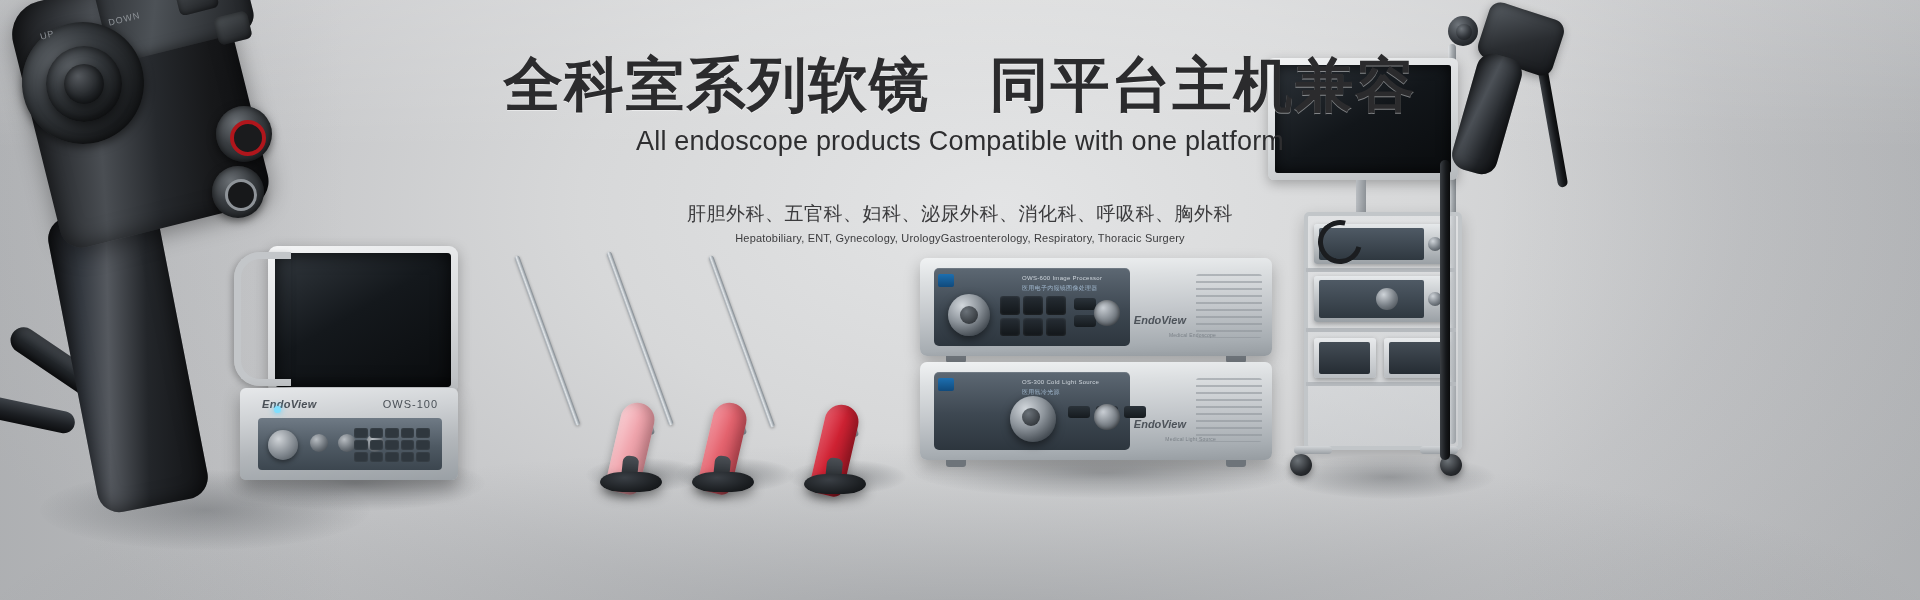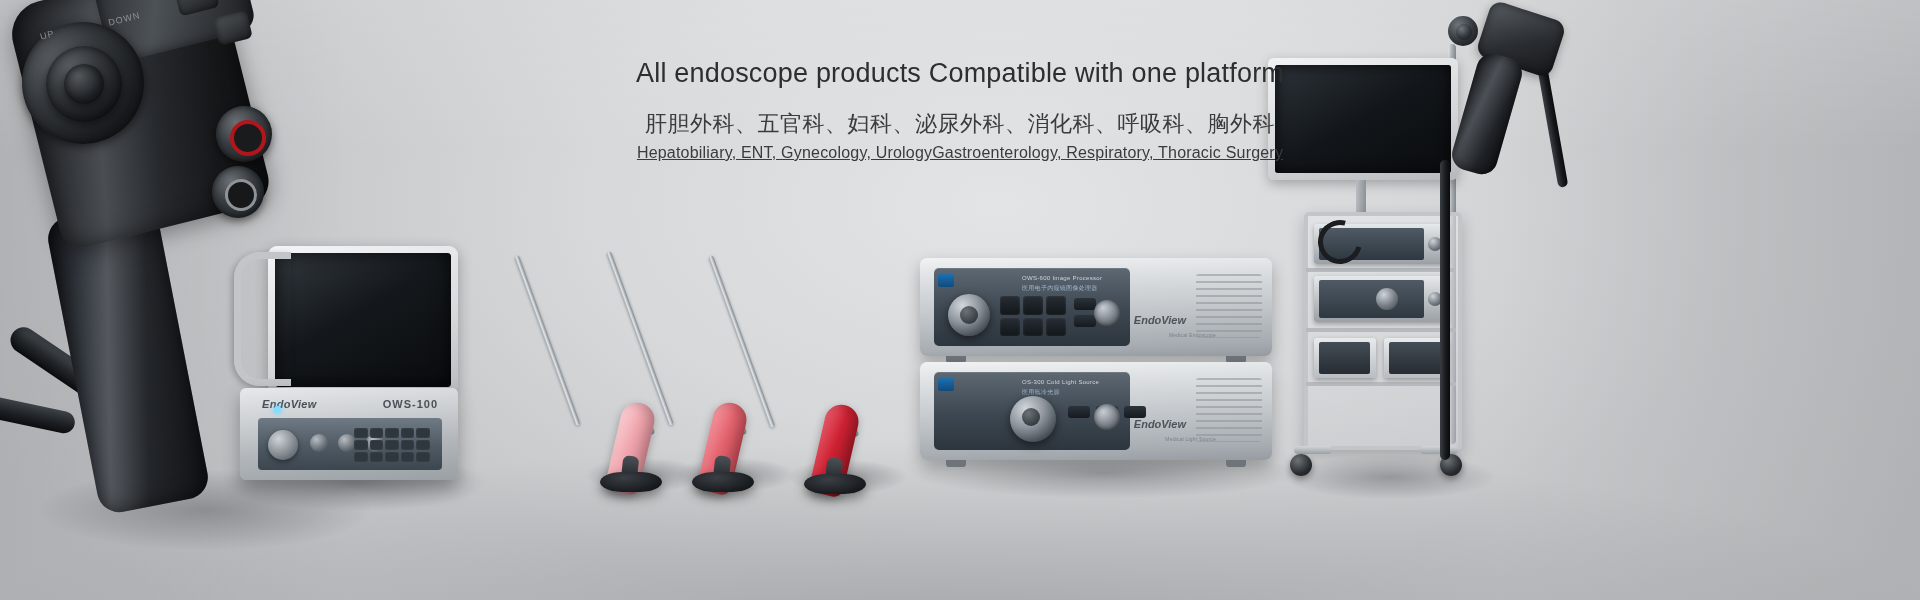--- a/index.html
+++ b/index.html
@@ -29,22 +29,22 @@
   .headline{
     font-size:59px;font-weight:700;color:#2b2b2d;letter-spacing:2px;
     line-height:1.15;white-space:nowrap;
     text-shadow:0 1px 0 rgba(255,255,255,.45);
   }
   .headline .gap{display:inline-block;width:22px;}
   .subline{
     margin-top:6px;font-size:27px;font-weight:400;color:#2e2e30;
     letter-spacing:.2px;white-space:nowrap;
   }
-  .desc-cn{margin-top:20px;font-size:22px;color:#3b3b3d;letter-spacing:.5px;white-space:nowrap;}
-  .desc-en{margin-top:5px;font-size:16px;color:#3b3b3d;letter-spacing:.2px;white-space:nowrap;text-decoration:underline;}
+  .desc-cn{margin-top:44px;font-size:19px;color:#3b3b3d;letter-spacing:.5px;white-space:nowrap;}
+  .desc-en{margin-top:5px;font-size:11px;color:#3b3b3d;letter-spacing:.2px;white-space:nowrap;}
 
   
   .dev{position:absolute;z-index:20;}
   .shadow{
     position:absolute;border-radius:50%;
     background:radial-gradient(ellipse at center, rgba(70,74,78,.40) 0%, rgba(70,74,78,.16) 45%, rgba(70,74,78,0) 72%);
     z-index:10;pointer-events:none;
   }
 
   
@@ -136,21 +136,21 @@
   .ows-panel{
     position:absolute;left:18px;top:30px;width:184px;height:52px;
     background:linear-gradient(180deg,#6f7a85,#4e5963 55%,#3c464f);
     border-radius:4px;
   }
   .ows-brand{
     position:absolute;left:22px;top:10px;font-size:11px;font-style:italic;font-weight:700;
     color:#4a5057;letter-spacing:.3px;
   }
   .ows-model{
-    position:absolute;right:20px;top:10px;font-size:11px;font-weight:700;
+    position:absolute;right:20px;top:10px;font-size:11px;font-weight:400;
     color:#4a5057;letter-spacing:1px;
   }
   .ows-dial{
     position:absolute;left:10px;top:12px;width:30px;height:30px;border-radius:50%;
     background:radial-gradient(circle at 35% 30%,#cfd3d7,#7d848b 60%,#454c52);
     box-shadow:0 2px 5px rgba(0,0,0,.45);
   }
   .ows-led{position:absolute;width:7px;height:7px;border-radius:50%;background:#7fe0ff;
     box-shadow:0 0 6px #4fd0ff;}
   .ows-keys{position:absolute;right:12px;top:10px;width:76px;height:34px;
@@ -462,19 +462,24 @@
   <div class="dev" id="right-scope">
     <div class="rs-cord c2"></div>
     <div class="rs-head"></div>
     <div class="rs-knob" style="left:18px;top:6px;width:30px;height:30px;"></div>
     <div class="rs-knob" style="left:26px;top:14px;width:16px;height:16px;"></div>
     <div class="rs-body"></div>
     <div class="rs-cord"></div>
   </div>
 
   <div class="textblock">
+    <div class="headline">
+      <span>全科室系列软镜</span>
+      <span class="gap"></span>
+      <span>同平台主机兼容</span>
+    </div>
     <div class="subline">All endoscope products Compatible with one platform</div>
     <div class="desc-cn">肝胆外科、五官科、妇科、泌尿外科、消化科、呼吸科、胸外科</div>
     <div class="desc-en">Hepatobiliary, ENT, Gynecology, UrologyGastroenterology, Respiratory, Thoracic Surgery</div>
   </div>
 
   <div class="vignette"></div>
 </div>
 
 </body></html>

